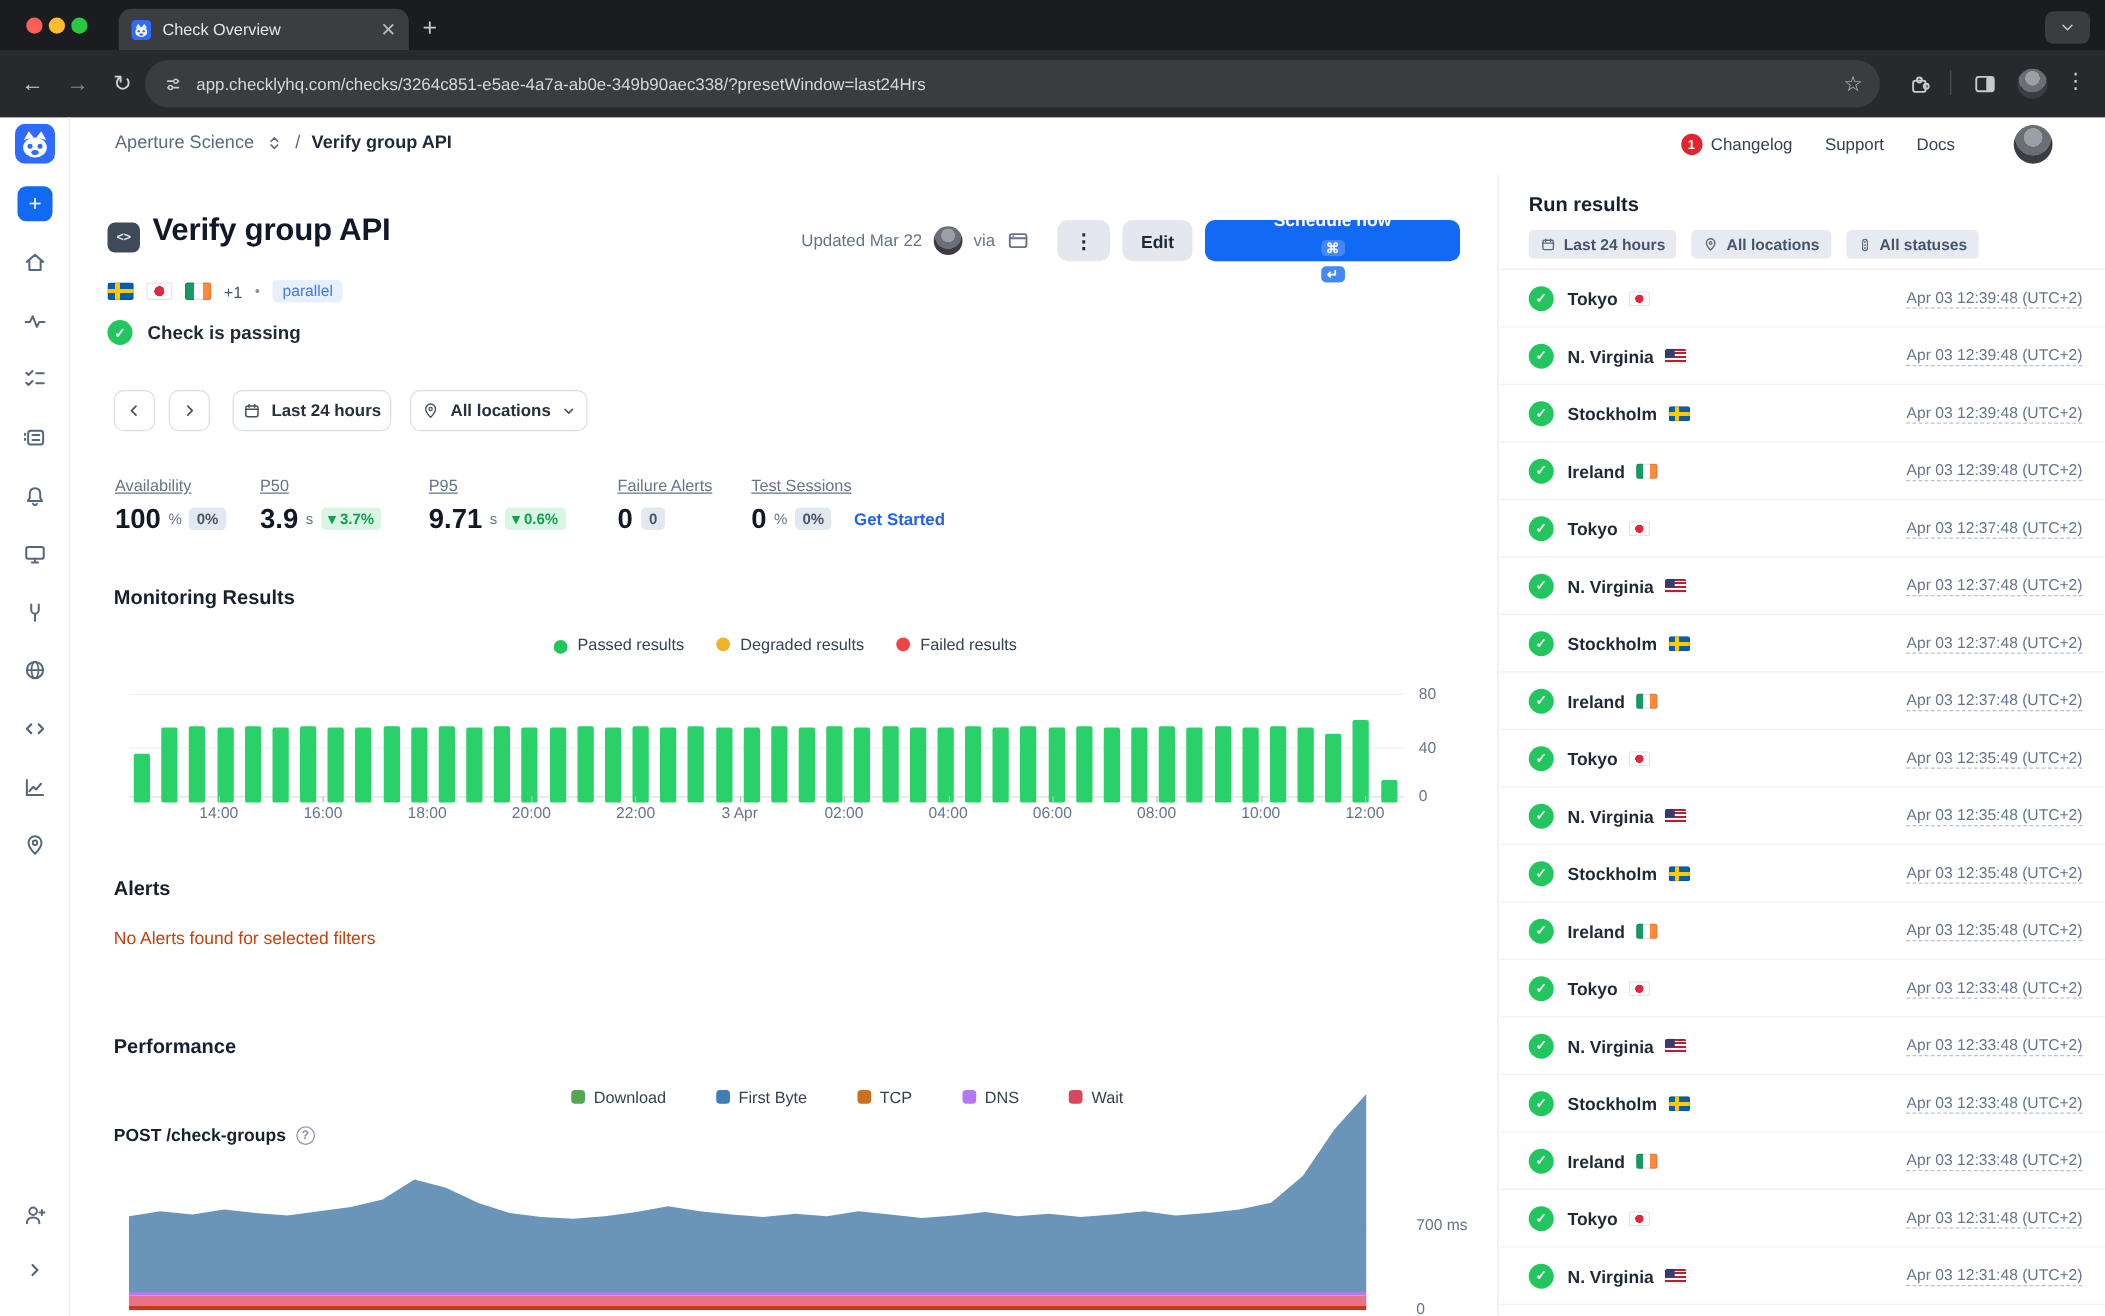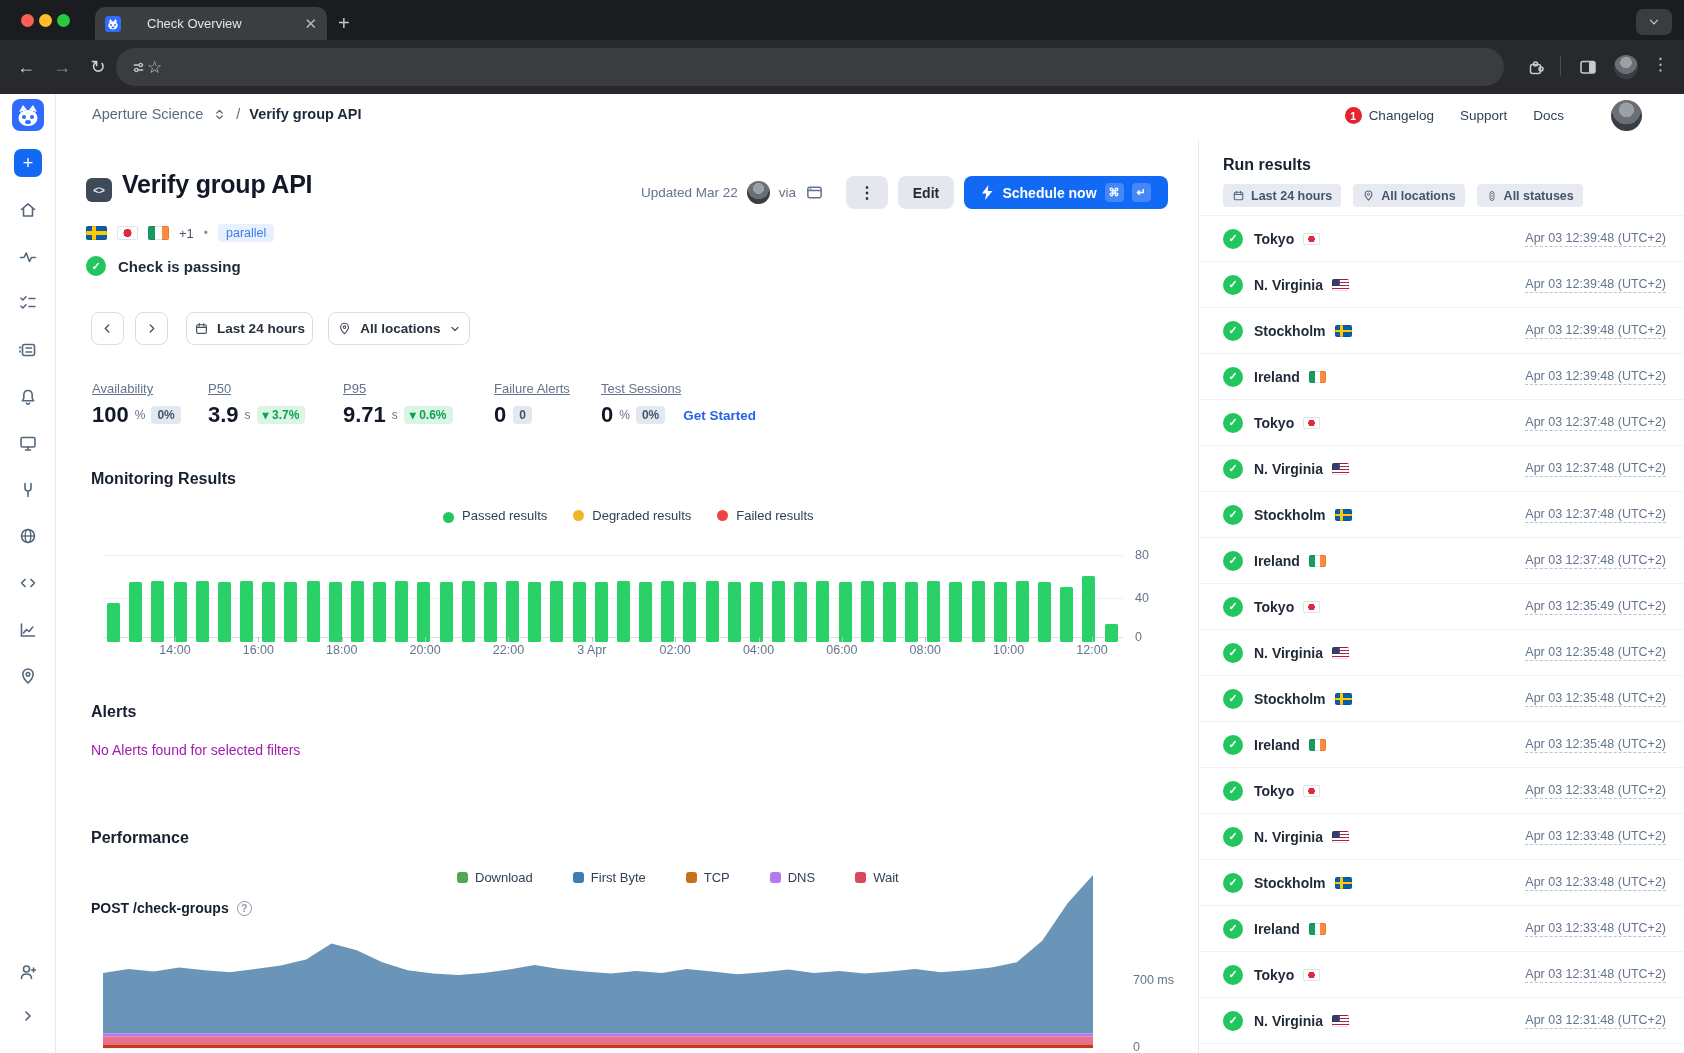--- a/index.html
+++ b/index.html
@@ -4,21 +4,21 @@
 <style>
   html,body{margin:0;padding:0;background:#fff;}
   #screen{position:relative;width:1684px;height:1053px;overflow:hidden;background:#fff;
     font-family:"Liberation Sans",sans-serif;color:#1E293B;-webkit-font-smoothing:antialiased;}
   .abs{position:absolute;}
   
   .chrome{position:absolute;left:0;top:0;width:1684px;height:94px;background:#1B1C1F;}
   .light{position:absolute;top:14px;width:13px;height:13px;border-radius:50%;}
   .tab{position:absolute;left:95px;top:7px;width:232px;height:33px;background:#3B3D41;border-radius:10px 10px 0 0;
     display:flex;align-items:center;padding:0 10px;box-sizing:border-box;}
-  .tab-title{color:#E4E6E9;font-size:13px;margin-left:26px;flex:1;white-space:nowrap;overflow:hidden;}
+  .tab-title{color:#E4E6E9;font-size:13px;margin-left:9px;flex:1;white-space:nowrap;overflow:hidden;}
   .tab-close{color:#B7BABF;font-size:15px;cursor:pointer;}
   .newtab{position:absolute;left:338px;top:9px;color:#C3C6CA;font-size:20px;line-height:28px;}
   .tabsearch{position:absolute;right:12px;top:9px;width:36px;height:26px;border-radius:7px;background:#3A3C3F;
     display:flex;align-items:center;justify-content:center;}
   .toolbar{position:absolute;left:0;top:40px;width:1684px;height:54px;background:#28292C;}
   .navbtn{position:absolute;top:13px;width:28px;height:28px;color:#CDD1D5;font-size:18px;line-height:28px;text-align:center;}
   .urlpill{position:absolute;left:116px;top:8px;width:1388px;height:38px;background:#3A3C40;border-radius:19px;
     display:flex;align-items:center;padding:0 14px;box-sizing:border-box;}
   .url{color:#D4D7DB;font-size:13.5px;margin-left:10px;flex:1;white-space:nowrap;overflow:hidden;}
   .chromeicon{color:#C6C9CE;}
@@ -43,21 +43,21 @@
   .flag-se{background-color:#0A5DA8;background-image:linear-gradient(0deg,transparent 38%,#FECB00 38%,#FECB00 62%,transparent 62%),linear-gradient(90deg,transparent 30%,#FECB00 30%,#FECB00 48%,transparent 48%);}
   .flag-jp{background:radial-gradient(circle at 50% 50%,#DE2940 0 31%,#fff 33%);}
   .flag-ie{background:linear-gradient(90deg,#169B62 0 33%,#fff 33% 67%,#FF8A3C 67%);}
   .flag-us{background:linear-gradient(#3C3B6E,#3C3B6E) left top/46% 58% no-repeat,repeating-linear-gradient(180deg,#B22234 0 1.5px,#fff 1.5px 3px);}
   .badge-parallel{background:#E8F0FE;color:#3B7DF0;font-size:12.5px;border-radius:4px;padding:2px 8px;}
   .statusok{width:20px;height:20px;border-radius:50%;background:#22C55E;color:#fff;font-size:11px;font-weight:700;
     display:inline-flex;align-items:center;justify-content:center;}
   .graybtn{background:#E4E8EE;border:none;border-radius:8px;color:#1F2937;font-size:14px;font-weight:600;
     display:inline-flex;align-items:center;justify-content:center;font-family:inherit;}
   .bluebtn{background:#1169F4;border:none;border-radius:8px;color:#fff;font-size:14px;font-weight:600;
-    display:inline-flex;align-items:center;justify-content:center;gap:8px;font-family:inherit;}
+    display:inline-flex;align-items:center;justify-content:center;gap:8px;font-family:inherit;flex-direction:column;}
   .keycap{display:inline-flex;width:19px;height:19px;border-radius:4px;background:#4587F7;color:#fff;font-size:11px;
     align-items:center;justify-content:center;}
   .ctrlbtn{background:#fff;border:1px solid #D7DEE6;border-radius:8px;color:#27303C;font-size:13.5px;font-weight:600;
     display:inline-flex;align-items:center;justify-content:center;gap:8px;box-sizing:border-box;font-family:inherit;}
   
   .statlabel{font-size:13px;color:#64748B;text-decoration:underline;}
   .statval{font-size:22px;font-weight:700;color:#111827;}
   .statunit{font-size:12px;color:#64748B;font-weight:400;}
   .pill{font-size:12px;border-radius:4px;padding:2px 6px;font-weight:600;}
   .pill-gray{background:#E2E8F0;color:#475569;}
@@ -67,21 +67,21 @@
   
   .legdot{display:inline-block;width:11px;height:11px;border-radius:50%;}
   .legsq{display:inline-block;width:11px;height:11px;border-radius:3px;}
   .legtext{font-size:13px;color:#334155;}
   .gridline{position:absolute;left:0;width:1020px;height:1px;background:#EDF0F4;}
   .axisline{position:absolute;left:0;width:1020px;height:1px;background:#D9DFE6;}
   .mbar{position:absolute;bottom:23px;width:13px;background:#2AD168;border-radius:1.5px;}
   .mtick{position:absolute;width:56px;margin-left:-28px;text-align:center;font-size:12.5px;color:#64748B;top:98px;}
   .mtickmark{position:absolute;top:92px;width:1px;height:5px;background:#B9C2CC;}
   .ylab{position:absolute;left:1032px;font-size:12.5px;color:#64748B;}
-  .muted{font-size:14px;color:#a21caf;}
+  .muted{font-size:14px;color:#c2410c;}
   
   .chip{display:inline-flex;height:23px;align-items:center;gap:6px;background:#E7EBF1;border-radius:4px;
     padding:0 9px;font-size:12.5px;color:#44546A;font-weight:600;}
   .rrow{height:46px;display:flex;align-items:center;border-top:1px solid #EEF1F5;padding:0 18px 0 23px;box-sizing:border-box;}
   .rcheck{width:20px;height:20px;border-radius:50%;background:#22C55E;color:#fff;font-size:11px;font-weight:700;
     display:inline-flex;align-items:center;justify-content:center;flex:none;}
   .rname{font-size:14px;font-weight:700;color:#1F2937;margin-left:11px;}
   .rtime{margin-left:auto;font-size:12.5px;color:#64748B;border-bottom:1px dashed #B9C2CE;padding-bottom:1px;}
   .helpq{display:inline-flex;width:15px;height:15px;border-radius:50%;border:1.4px solid #8A97A6;color:#8A97A6;
     font-size:10px;font-weight:700;align-items:center;justify-content:center;box-sizing:border-box;}
@@ -120,20 +120,21 @@
     <div class="toolbar">
       <span class="navbtn" style="left:12px">←</span>
       <span class="navbtn" style="left:48px;color:#85898E">→</span>
       <span class="navbtn" style="left:84px">↻</span>
       <div class="urlpill">
         <svg class="ic chromeicon" width="17" height="17" viewBox="0 0 20 20">
           <path d="M5 7 H15 M5 13 H15" stroke="currentColor" stroke-width="1.6" stroke-linecap="round" fill="none"></path>
           <circle cx="12.5" cy="7" r="1.9" fill="#3A3C40" stroke="currentColor" stroke-width="1.4"></circle>
           <circle cx="7.5" cy="13" r="1.9" fill="#3A3C40" stroke="currentColor" stroke-width="1.4"></circle>
         </svg>
+        <span class="url">app.checklyhq.com/checks/3264c851-e5ae-4a7a-ab0e-349b90aec338/?presetWindow=last24Hrs</span>
         <span style="color:#C6C9CE;font-size:17px">☆</span>
       </div>
       <svg class="ic chromeicon abs" style="left:1526px;top:17px" width="20" height="20" viewBox="0 0 20 20">
         <rect x="4.5" y="7.5" width="10" height="9" rx="2" fill="none" stroke="currentColor" stroke-width="1.5"></rect>
         <circle cx="9.5" cy="7" r="2" fill="none" stroke="currentColor" stroke-width="1.5"></circle>
         <circle cx="15" cy="12" r="2" fill="none" stroke="currentColor" stroke-width="1.5"></circle>
       </svg>
       <div class="abs" style="left:1560px;top:16px;width:1px;height:20px;background:#4A4C50"></div>
       <svg class="ic chromeicon abs" style="left:1578px;top:17px" width="20" height="20" viewBox="0 0 20 20">
         <rect x="3" y="4.5" width="14" height="11.5" rx="2" fill="none" stroke="currentColor" stroke-width="1.5"></rect>

